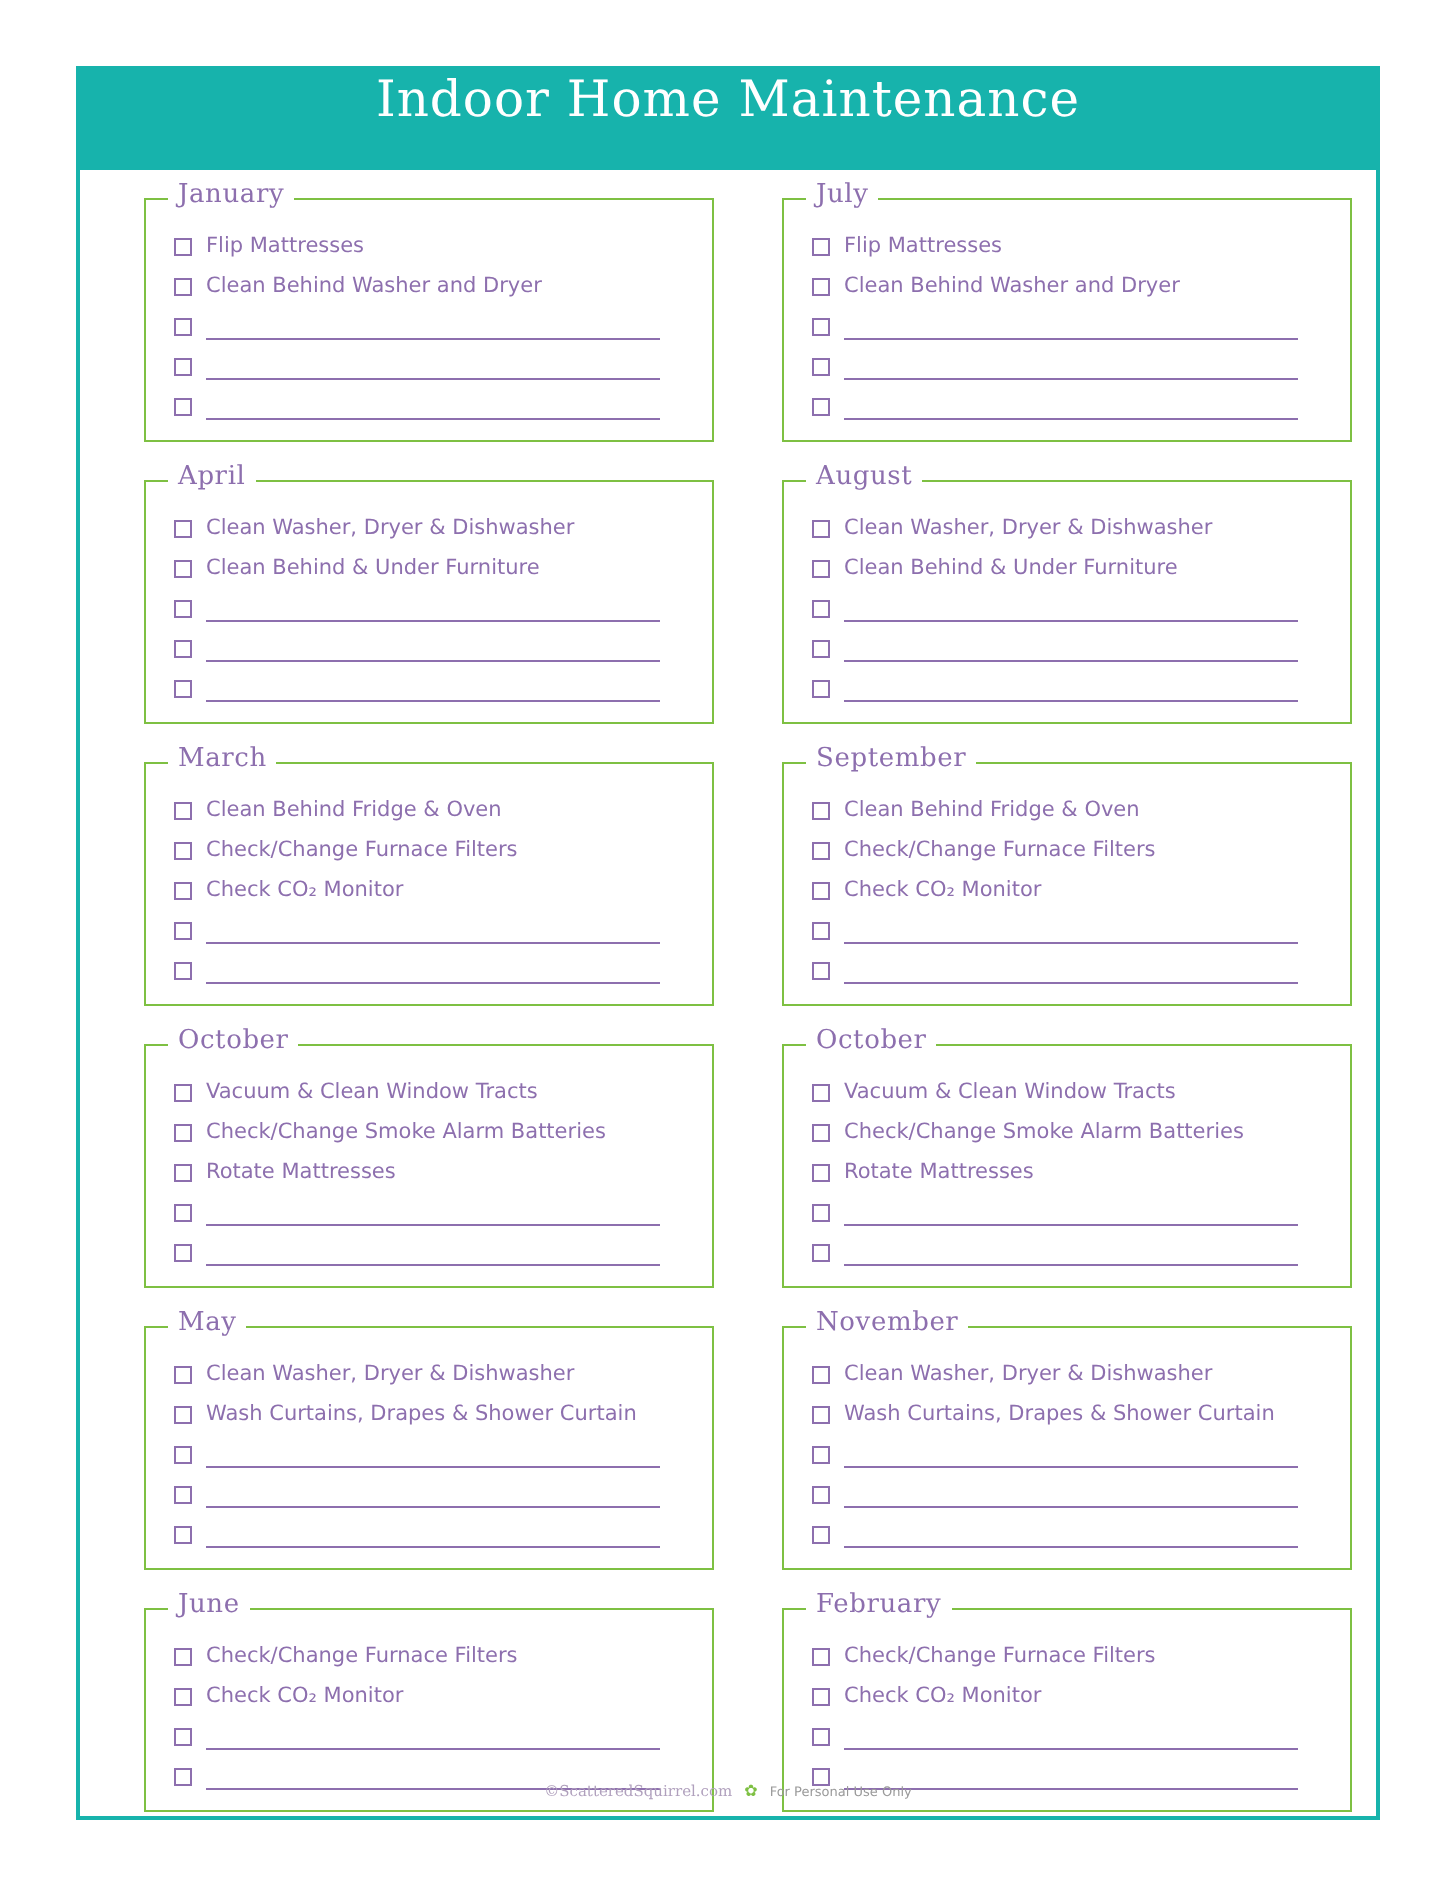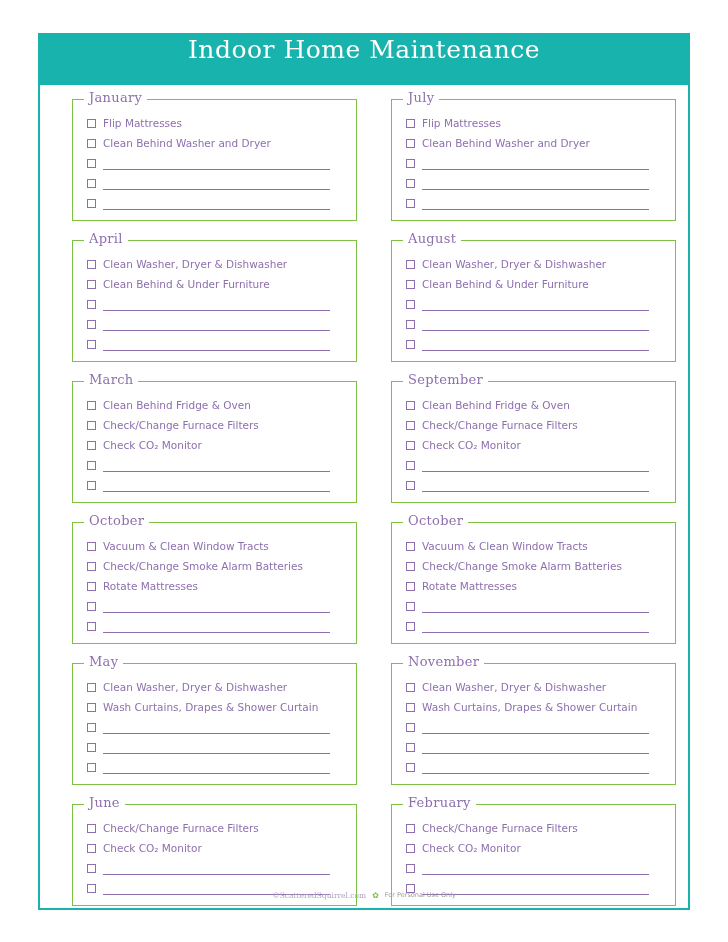--- a/index.html
+++ b/index.html
@@ -117,21 +117,21 @@
   }
   .footer {
     position: absolute;
     left: 0;
     bottom: 8px;
     width: 100%;
     text-align: center;
     font-size: 7px;
     color: #9a9a9a;
     display: flex;
-    align-items: flex-start;
+    align-items: center;
     justify-content: center;
     gap: 6px;
   }
   .footer .brand {
     font-family: "DejaVu Serif", serif;
     color: #b0a0bd;
     font-size: 7.5px;
   }
   .footer .leaf {
     color: #7ec043;

